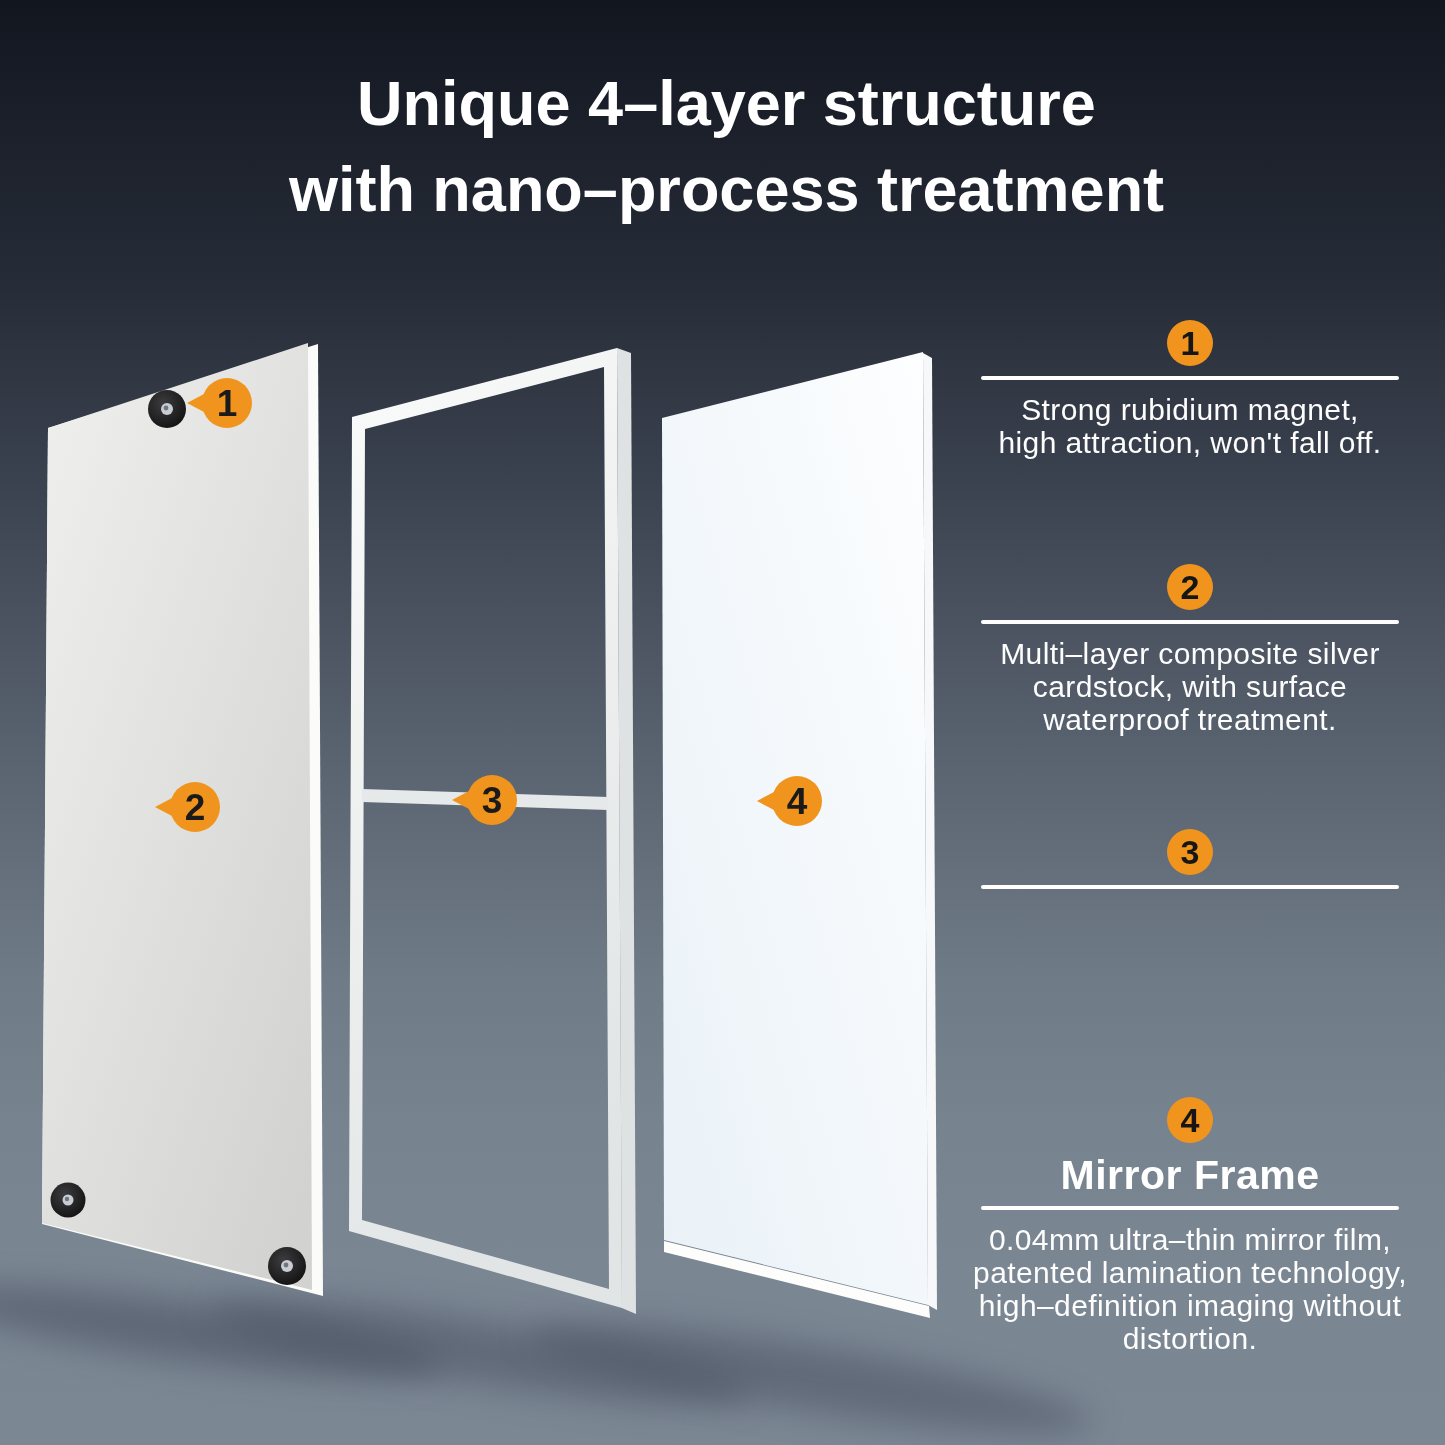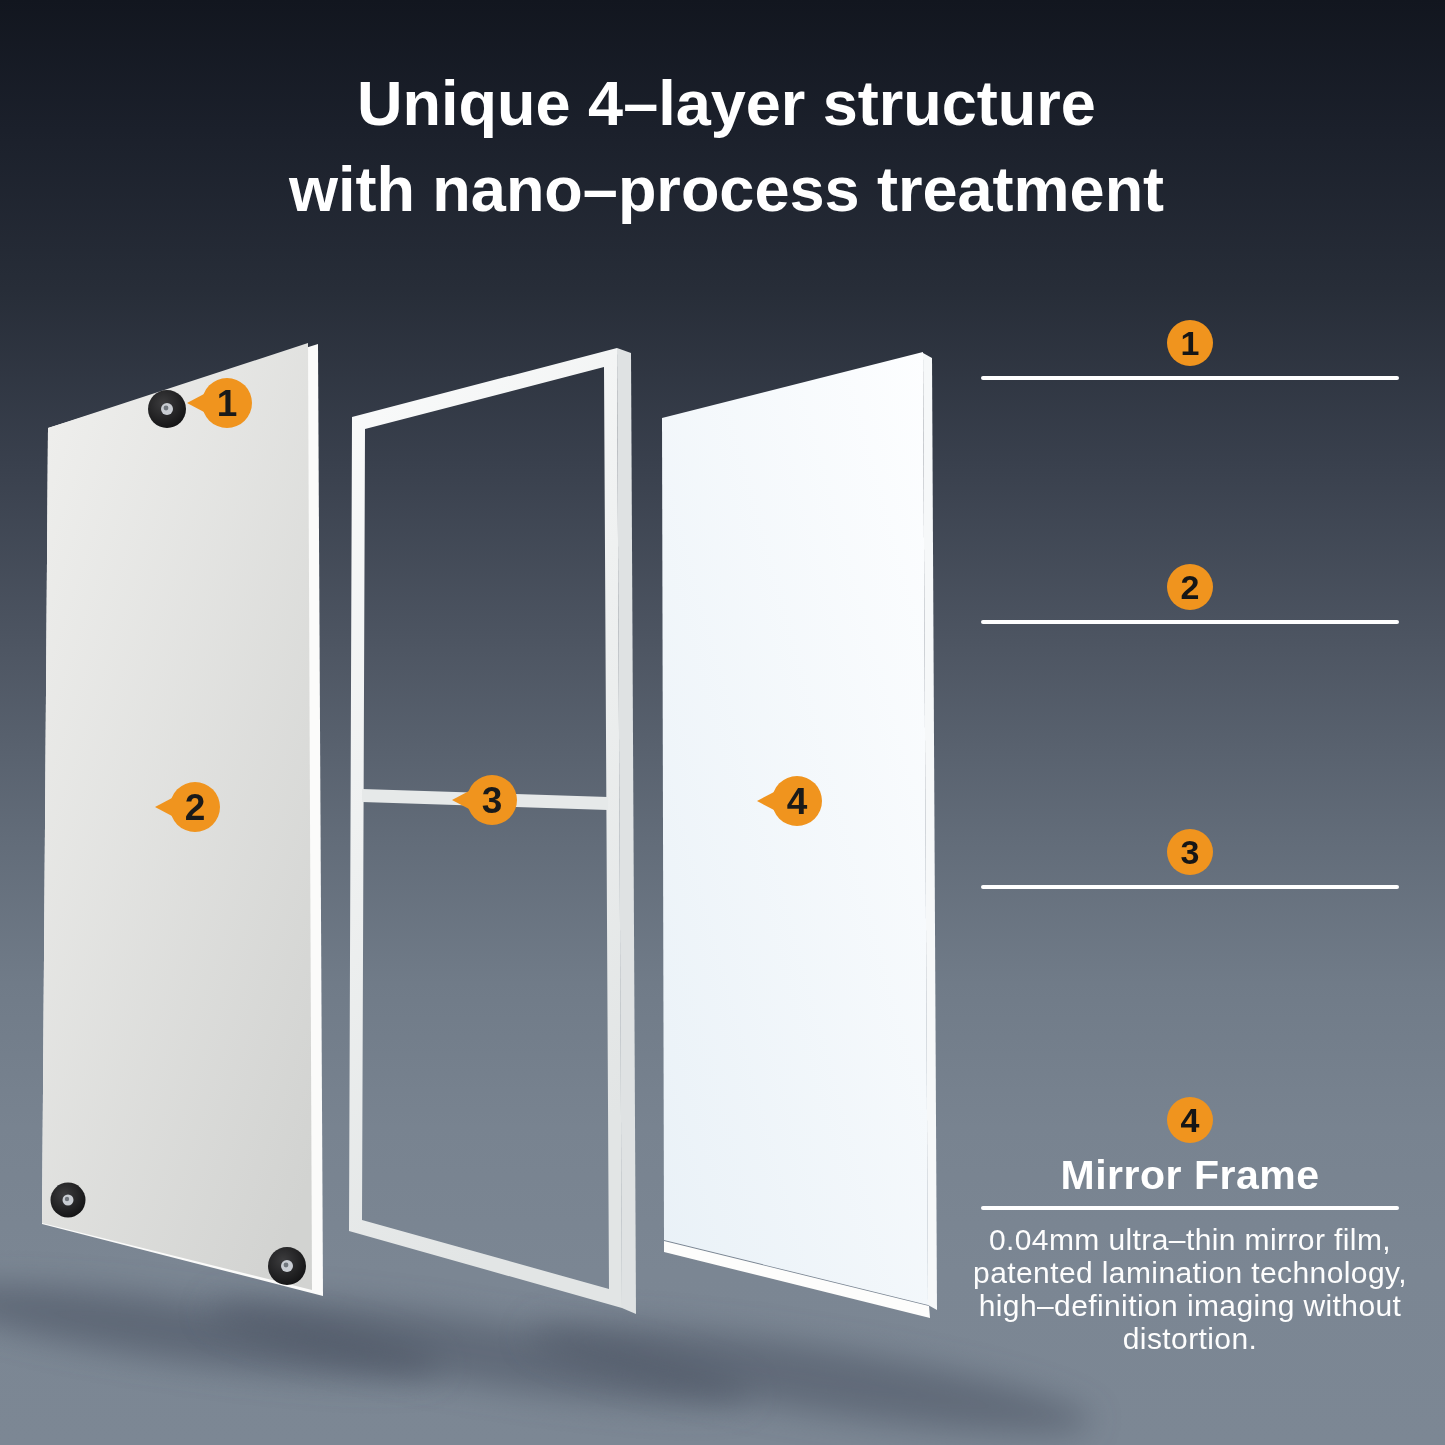--- a/index.html
+++ b/index.html
@@ -158,27 +158,32 @@
   </div>
   <div class="callout callout-4">
     <span>4</span>
   </div>
 
   <div class="spec spec-1">
     <div class="badge">
       <span>1</span>
     </div>
     <div class="rule"></div>
+    <div class="spec-body">Strong rubidium magnet,
+high attraction, won't fall off.</div>
   </div>
 
   <div class="spec spec-2">
     <div class="badge">
       <span>2</span>
     </div>
     <div class="rule"></div>
+    <div class="spec-body">Multi–layer composite silver
+cardstock, with surface
+waterproof treatment.</div>
   </div>
 
   <div class="spec spec-3">
     <div class="badge">
       <span>3</span>
     </div>
     <div class="rule"></div>
   </div>
 
   <div class="spec spec-4">

